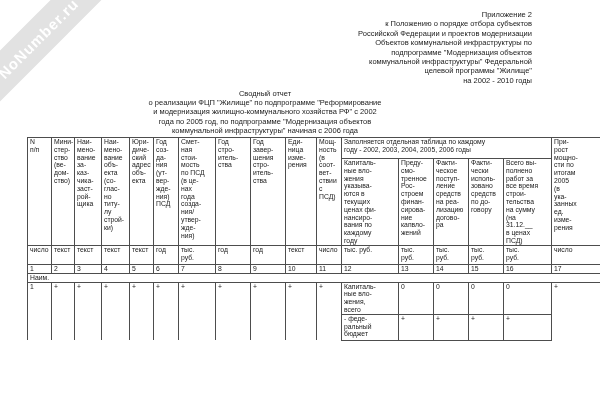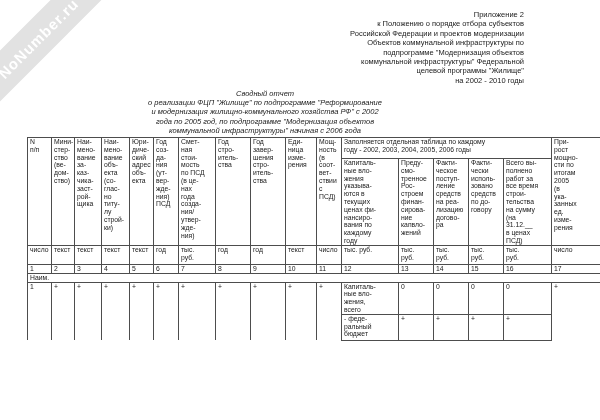--- a/index.html
+++ b/index.html
@@ -3,25 +3,25 @@
 <meta charset="utf-8">
 <style>
   html,body{margin:0;padding:0;background:#fff;}
   .page{position:relative;width:600px;height:420px;background:#ffffff;overflow:hidden;
         font-family:"Liberation Sans","DejaVu Sans",sans-serif;color:#1a1a1a;}
   
   .wm{position:absolute;left:-52px;top:20px;width:180px;height:36px;background:#e2e2e2;
       transform:rotate(-45deg);display:flex;align-items:center;justify-content:center;z-index:0;}
   .wm span{color:#ffffff;font-weight:bold;font-size:15px;letter-spacing:1px;}
   
-  .note{position:absolute;top:10px;right:76px;text-align:right;font-size:7.5px;
+  .note{position:absolute;top:10px;right:68px;text-align:right;font-size:7.5px;
         line-height:9.4px;white-space:pre-line;z-index:1;}
   
   .title{position:absolute;top:89px;left:0;width:530px;text-align:center;font-size:7.5px;
-         line-height:9.2px;white-space:pre-line;z-index:1;font-style:italic;}
+         line-height:9.2px;white-space:pre-line;z-index:1;}
   
   .tblwrap{position:absolute;left:27px;top:137px;width:573px;overflow:hidden;z-index:1;}
   table{border-collapse:collapse;table-layout:fixed;width:592px;}
   td{border:1px solid #4d4d4d;vertical-align:top;padding:0 1px 0 2px;margin:0;
      white-space:pre-line;font-size:6.8px;line-height:7.8px;overflow:hidden;
      font-family:"Liberation Sans","DejaVu Sans",sans-serif;color:#1a1a1a;}
   tr.r-h1{height:21px;} tr.r-h2{height:85px;} tr.r-type{height:19px;}
   tr.r-num{height:9px;} tr.r-naim{height:8px;} tr.r-d1{height:31px;} tr.r-d2{height:26px;}
   td.nb{border-bottom:none;}
 </style>

